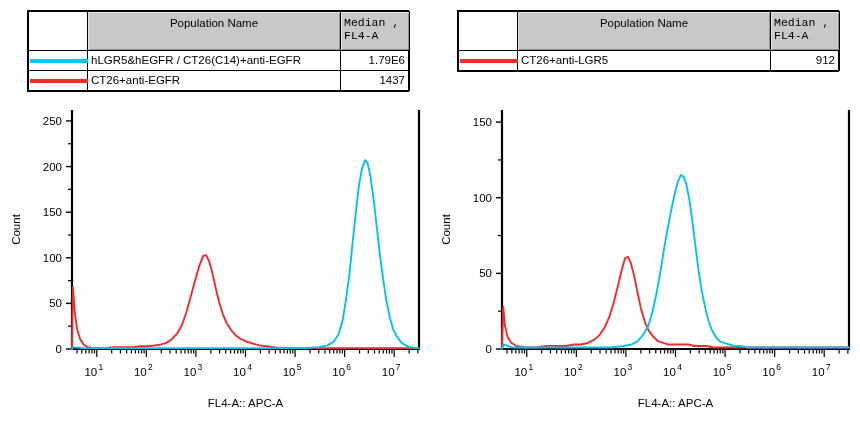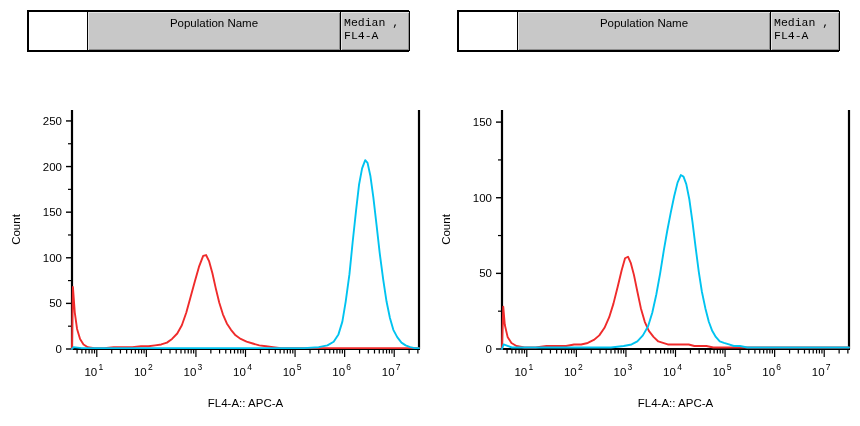--- a/index.html
+++ b/index.html
@@ -46,20 +46,34 @@
           <th class="hdr c-name">
             <span class="hdr-name">Population Name</span>
           </th>
           <th class="hdr c-med">
             <span class="hdr-med">Median ,
 FL4-A</span>
           </th>
         </tr>
       </thead>
       <tbody>
+        <tr>
+          <td class="sw">
+            <span class="swatch-line" style="background: rgb(0, 195, 240);"></span>
+          </td>
+          <td class="name">hLGR5&amp;hEGFR / CT26(C14)+anti-EGFR</td>
+          <td class="med">1.79E6</td>
+        </tr>
+        <tr>
+          <td class="sw">
+            <span class="swatch-line" style="background: rgb(239, 43, 43);"></span>
+          </td>
+          <td class="name">CT26+anti-EGFR</td>
+          <td class="med">1437</td>
+        </tr>
       </tbody>
     </table>
   </div>
 
   <div class="plot-wrap">
     <svg width="430" height="310">
         <line x1="72" y1="6" x2="72" y2="245" stroke="#000" stroke-width="2.2"></line>
         <line x1="419" y1="6" x2="419" y2="245" stroke="#000" stroke-width="2.2"></line>
         <line x1="71" y1="245" x2="420" y2="245" stroke="#000" stroke-width="2.2"></line>
         <line x1="66" y1="245" x2="72" y2="245" stroke="#000" stroke-width="1.4"></line>
@@ -188,20 +202,27 @@
           <th class="hdr c-name">
             <span class="hdr-name">Population Name</span>
           </th>
           <th class="hdr c-med">
             <span class="hdr-med">Median ,
 FL4-A</span>
           </th>
         </tr>
       </thead>
       <tbody>
+        <tr>
+          <td class="sw">
+            <span class="swatch-line" style="background: rgb(239, 43, 43);"></span>
+          </td>
+          <td class="name">CT26+anti-LGR5</td>
+          <td class="med">912</td>
+        </tr>
       </tbody>
     </table>
   </div>
 
   <div class="plot-wrap">
     <svg width="430" height="310">
         <line x1="72" y1="6" x2="72" y2="245" stroke="#000" stroke-width="2.2"></line>
         <line x1="419" y1="6" x2="419" y2="245" stroke="#000" stroke-width="2.2"></line>
         <line x1="71" y1="245" x2="420" y2="245" stroke="#000" stroke-width="2.2"></line>
         <line x1="66" y1="245" x2="72" y2="245" stroke="#000" stroke-width="1.4"></line>

